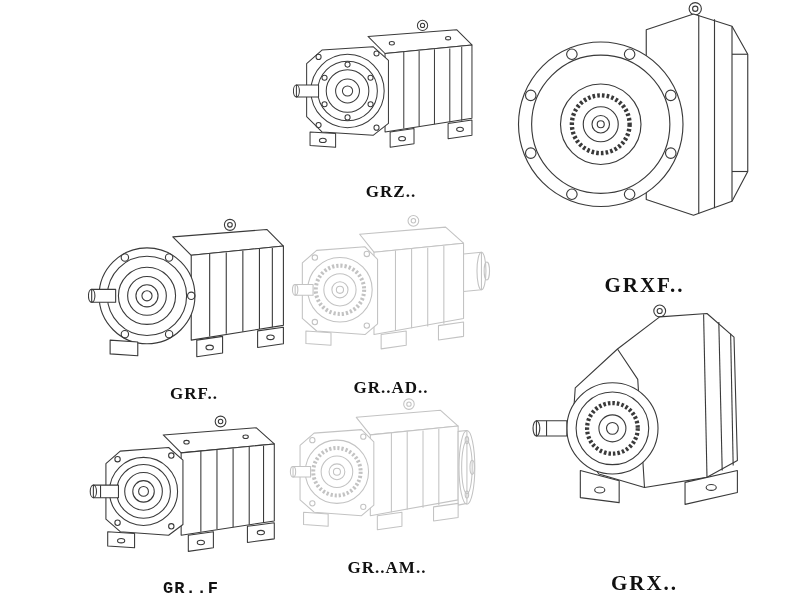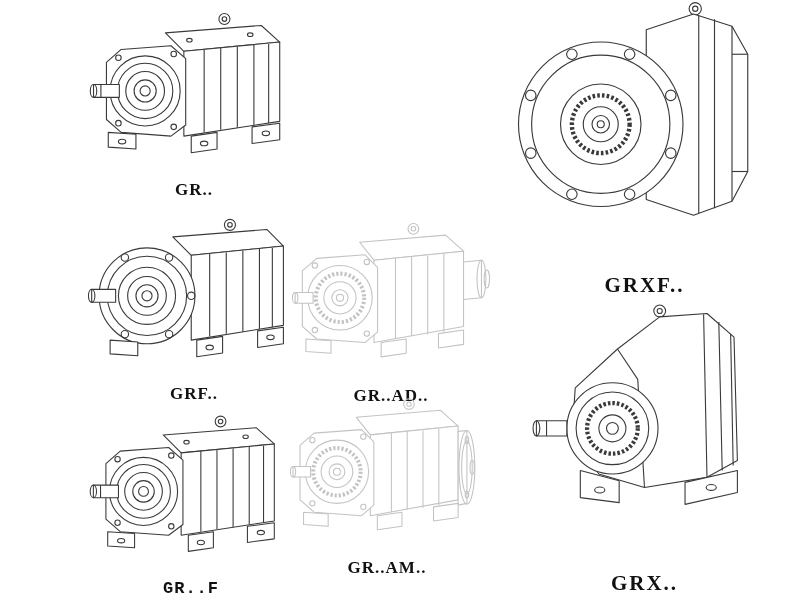--- a/index.html
+++ b/index.html
@@ -242,53 +242,53 @@
         <ellipse cx="97" cy="225" rx="6" ry="3.5"></ellipse>
         <ellipse cx="229" cy="222" rx="6" ry="3.5"></ellipse>
       </g>
     </symbol>
 
   </defs>
 </svg>
 
 <div class="page">
 
-  <figure class="fig" style="left:88px;top:2px;width:212px;height:198px;">
+
+  <figure class="fig" style="left:293px;top:2px;width:196px;height:200px;">
+    <svg class="art">
+        <use href="#gb-z"></use>
+      </svg>
+    <figcaption class="cap">GRZ..</figcaption>
+  </figure>
+
+  <figure class="fig big" style="left:492px;top:0px;width:305px;height:298px;gap:26px;">
+    <svg class="art">
+        <use href="#gb-xf"></use>
+      </svg>
+    <figcaption class="cap">GRXF..</figcaption>
+  </figure>
+
+  <figure class="fig" style="left:88px;top:206px;width:212px;height:198px;">
+    <svg class="art">
+        <use href="#gb-flange"></use>
+      </svg>
+    <figcaption class="cap">GRF..</figcaption>
+  </figure>
+
+  <figure class="fig ghost" style="left:288px;top:200px;width:206px;height:198px;justify-content:flex-end;">
+    <svg class="art">
+        <use href="#gb-adapter"></use>
+      </svg>
+    <figcaption class="cap">GR..AD..</figcaption>
+  </figure>
+
+  <figure class="fig" style="left:88px;top:404px;width:206px;height:194px;font-family:Liberation Mono, monospace;">
     <svg class="art">
         <use href="#gb-basic"></use>
       </svg>
-    <figcaption class="cap">GR..</figcaption>
-  </figure>
-
-
-  <figure class="fig big" style="left:492px;top:0px;width:305px;height:298px;gap:26px;">
-    <svg class="art">
-        <use href="#gb-xf"></use>
-      </svg>
-    <figcaption class="cap">GRXF..</figcaption>
-  </figure>
-
-  <figure class="fig" style="left:88px;top:206px;width:212px;height:198px;">
-    <svg class="art">
-        <use href="#gb-flange"></use>
-      </svg>
-    <figcaption class="cap">GRF..</figcaption>
-  </figure>
-
-  <figure class="fig ghost" style="left:288px;top:208px;width:206px;height:198px;justify-content:flex-end;">
-    <svg class="art">
-        <use href="#gb-adapter"></use>
-      </svg>
-    <figcaption class="cap">GR..AD..</figcaption>
-  </figure>
-
-  <figure class="fig" style="left:88px;top:404px;width:206px;height:194px;font-family:Liberation Mono, monospace;">
-    <svg class="art">
-        <use href="#gb-basic"></use>
-      </svg>
     <figcaption class="cap">GR..F</figcaption>
   </figure>
 
   <figure class="fig ghost" style="left:286px;top:384px;width:202px;height:194px;">
     <svg class="art">
         <use href="#gb-motor"></use>
       </svg>
     <figcaption class="cap">GR..AM..</figcaption>
   </figure>
 

